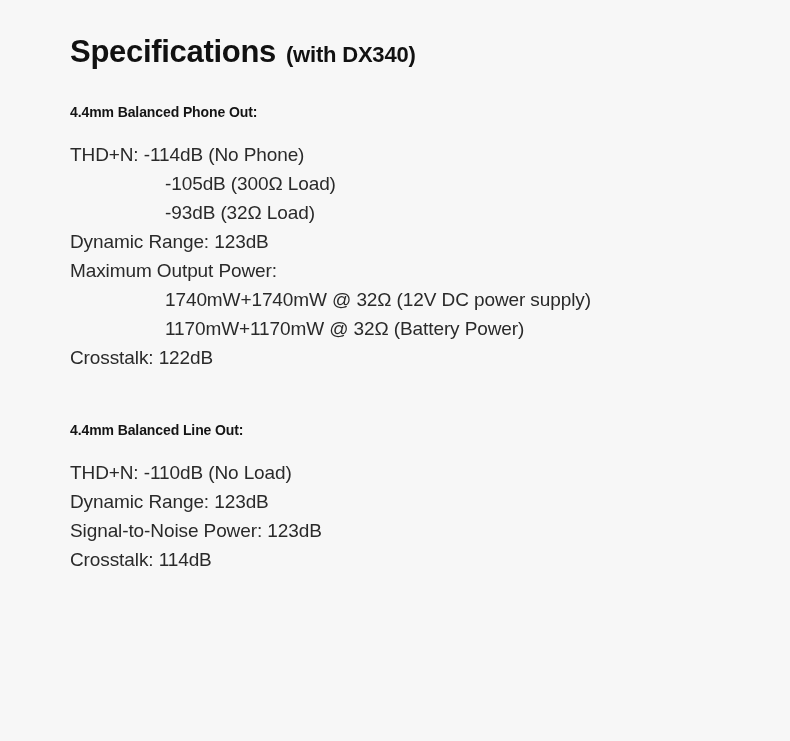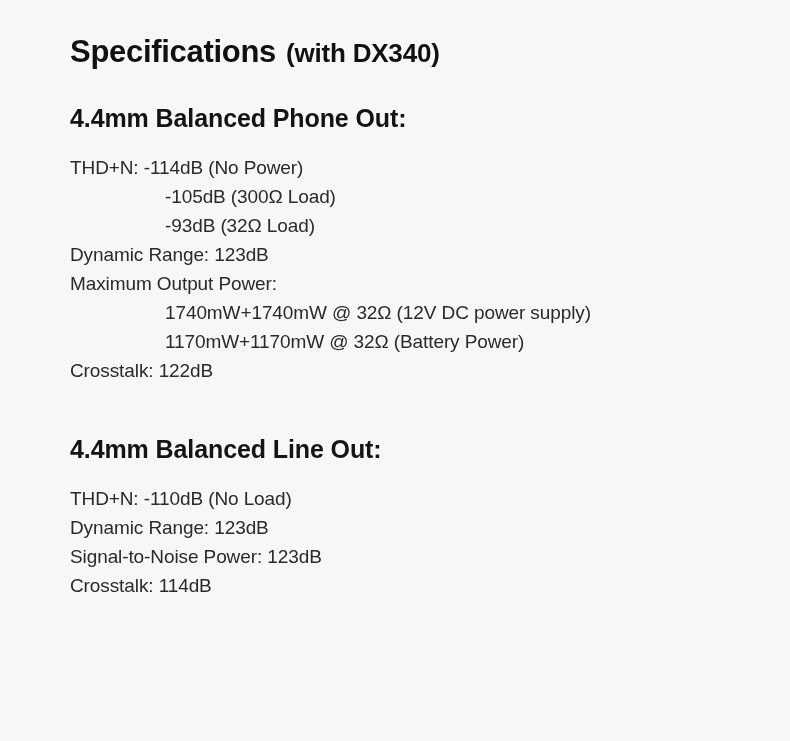--- a/index.html
+++ b/index.html
@@ -27,31 +27,31 @@
     margin-top: 6px;
     margin-bottom: 34px;
   }
   .title-main {
     font-size: 31px;
     font-weight: bold;
     letter-spacing: -0.3px;
     color: #111111;
   }
   .title-sub {
-    font-size: 26px;
+    font-size: 22px;
     font-weight: bold;
     color: #111111;
     margin-left: 10px;
     letter-spacing: -0.2px;
   }
   .section {
     margin-bottom: 10px;
   }
   .section-heading {
-    font-size: 25px;
+    font-size: 14px;
     font-weight: bold;
     color: #141414;
     margin-bottom: 20px;
     letter-spacing: -0.1px;
   }
   .spec-line {
     font-size: 19px;
     line-height: 29px;
     color: #2a2a2a;
     letter-spacing: -0.1px;
@@ -69,21 +69,21 @@
 
 <div class="page">
 
   <div class="title-row">
     <span class="title-main">Specifications</span>
     <span class="title-sub">(with DX340)</span>
   </div>
 
   <div class="section">
     <div class="section-heading">4.4mm Balanced Phone Out:</div>
-    <div class="spec-line">THD+N: -114dB (No Power)</div>
+    <div class="spec-line">THD+N: -114dB (No Phone)</div>
     <div class="spec-line indent">-105dB (300Ω Load)</div>
     <div class="spec-line indent">-93dB (32Ω Load)</div>
     <div class="spec-line">Dynamic Range: 123dB</div>
     <div class="spec-line">Maximum Output Power:</div>
     <div class="spec-line indent">1740mW+1740mW @ 32Ω (12V DC power supply)</div>
     <div class="spec-line indent">1170mW+1170mW @ 32Ω (Battery Power)</div>
     <div class="spec-line">Crosstalk: 122dB</div>
   </div>
 
   <div class="section-gap"></div>

